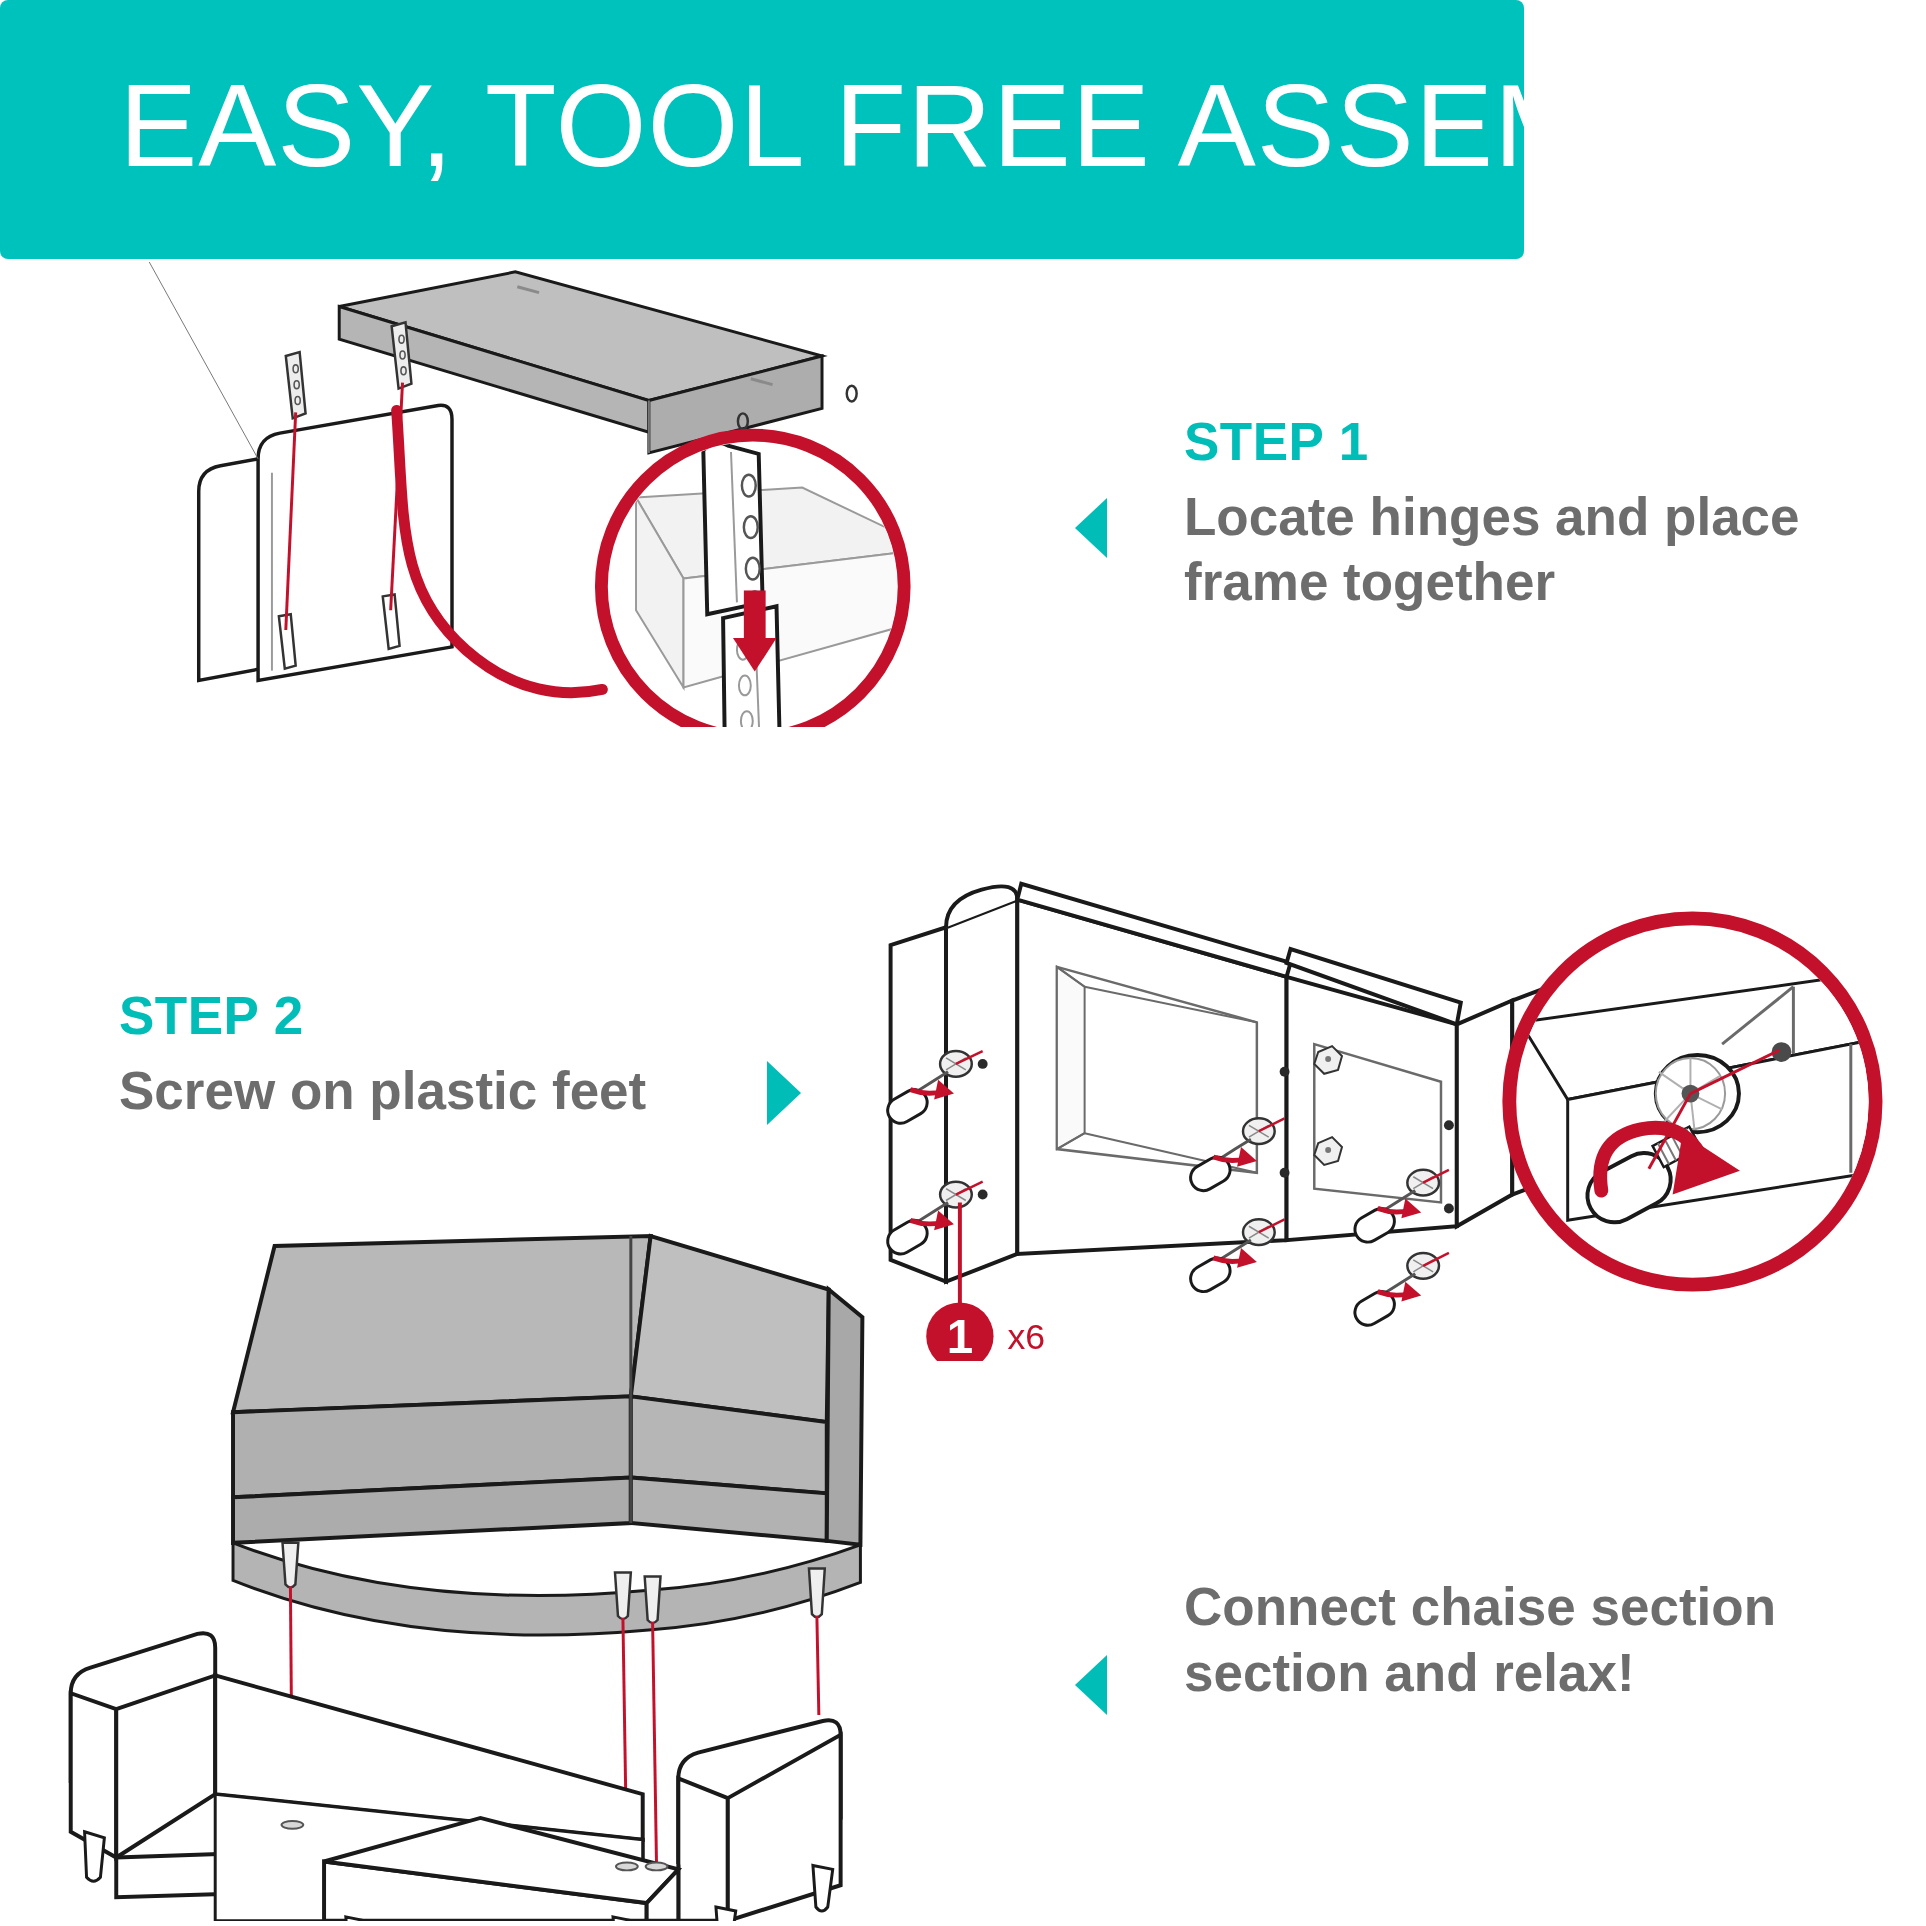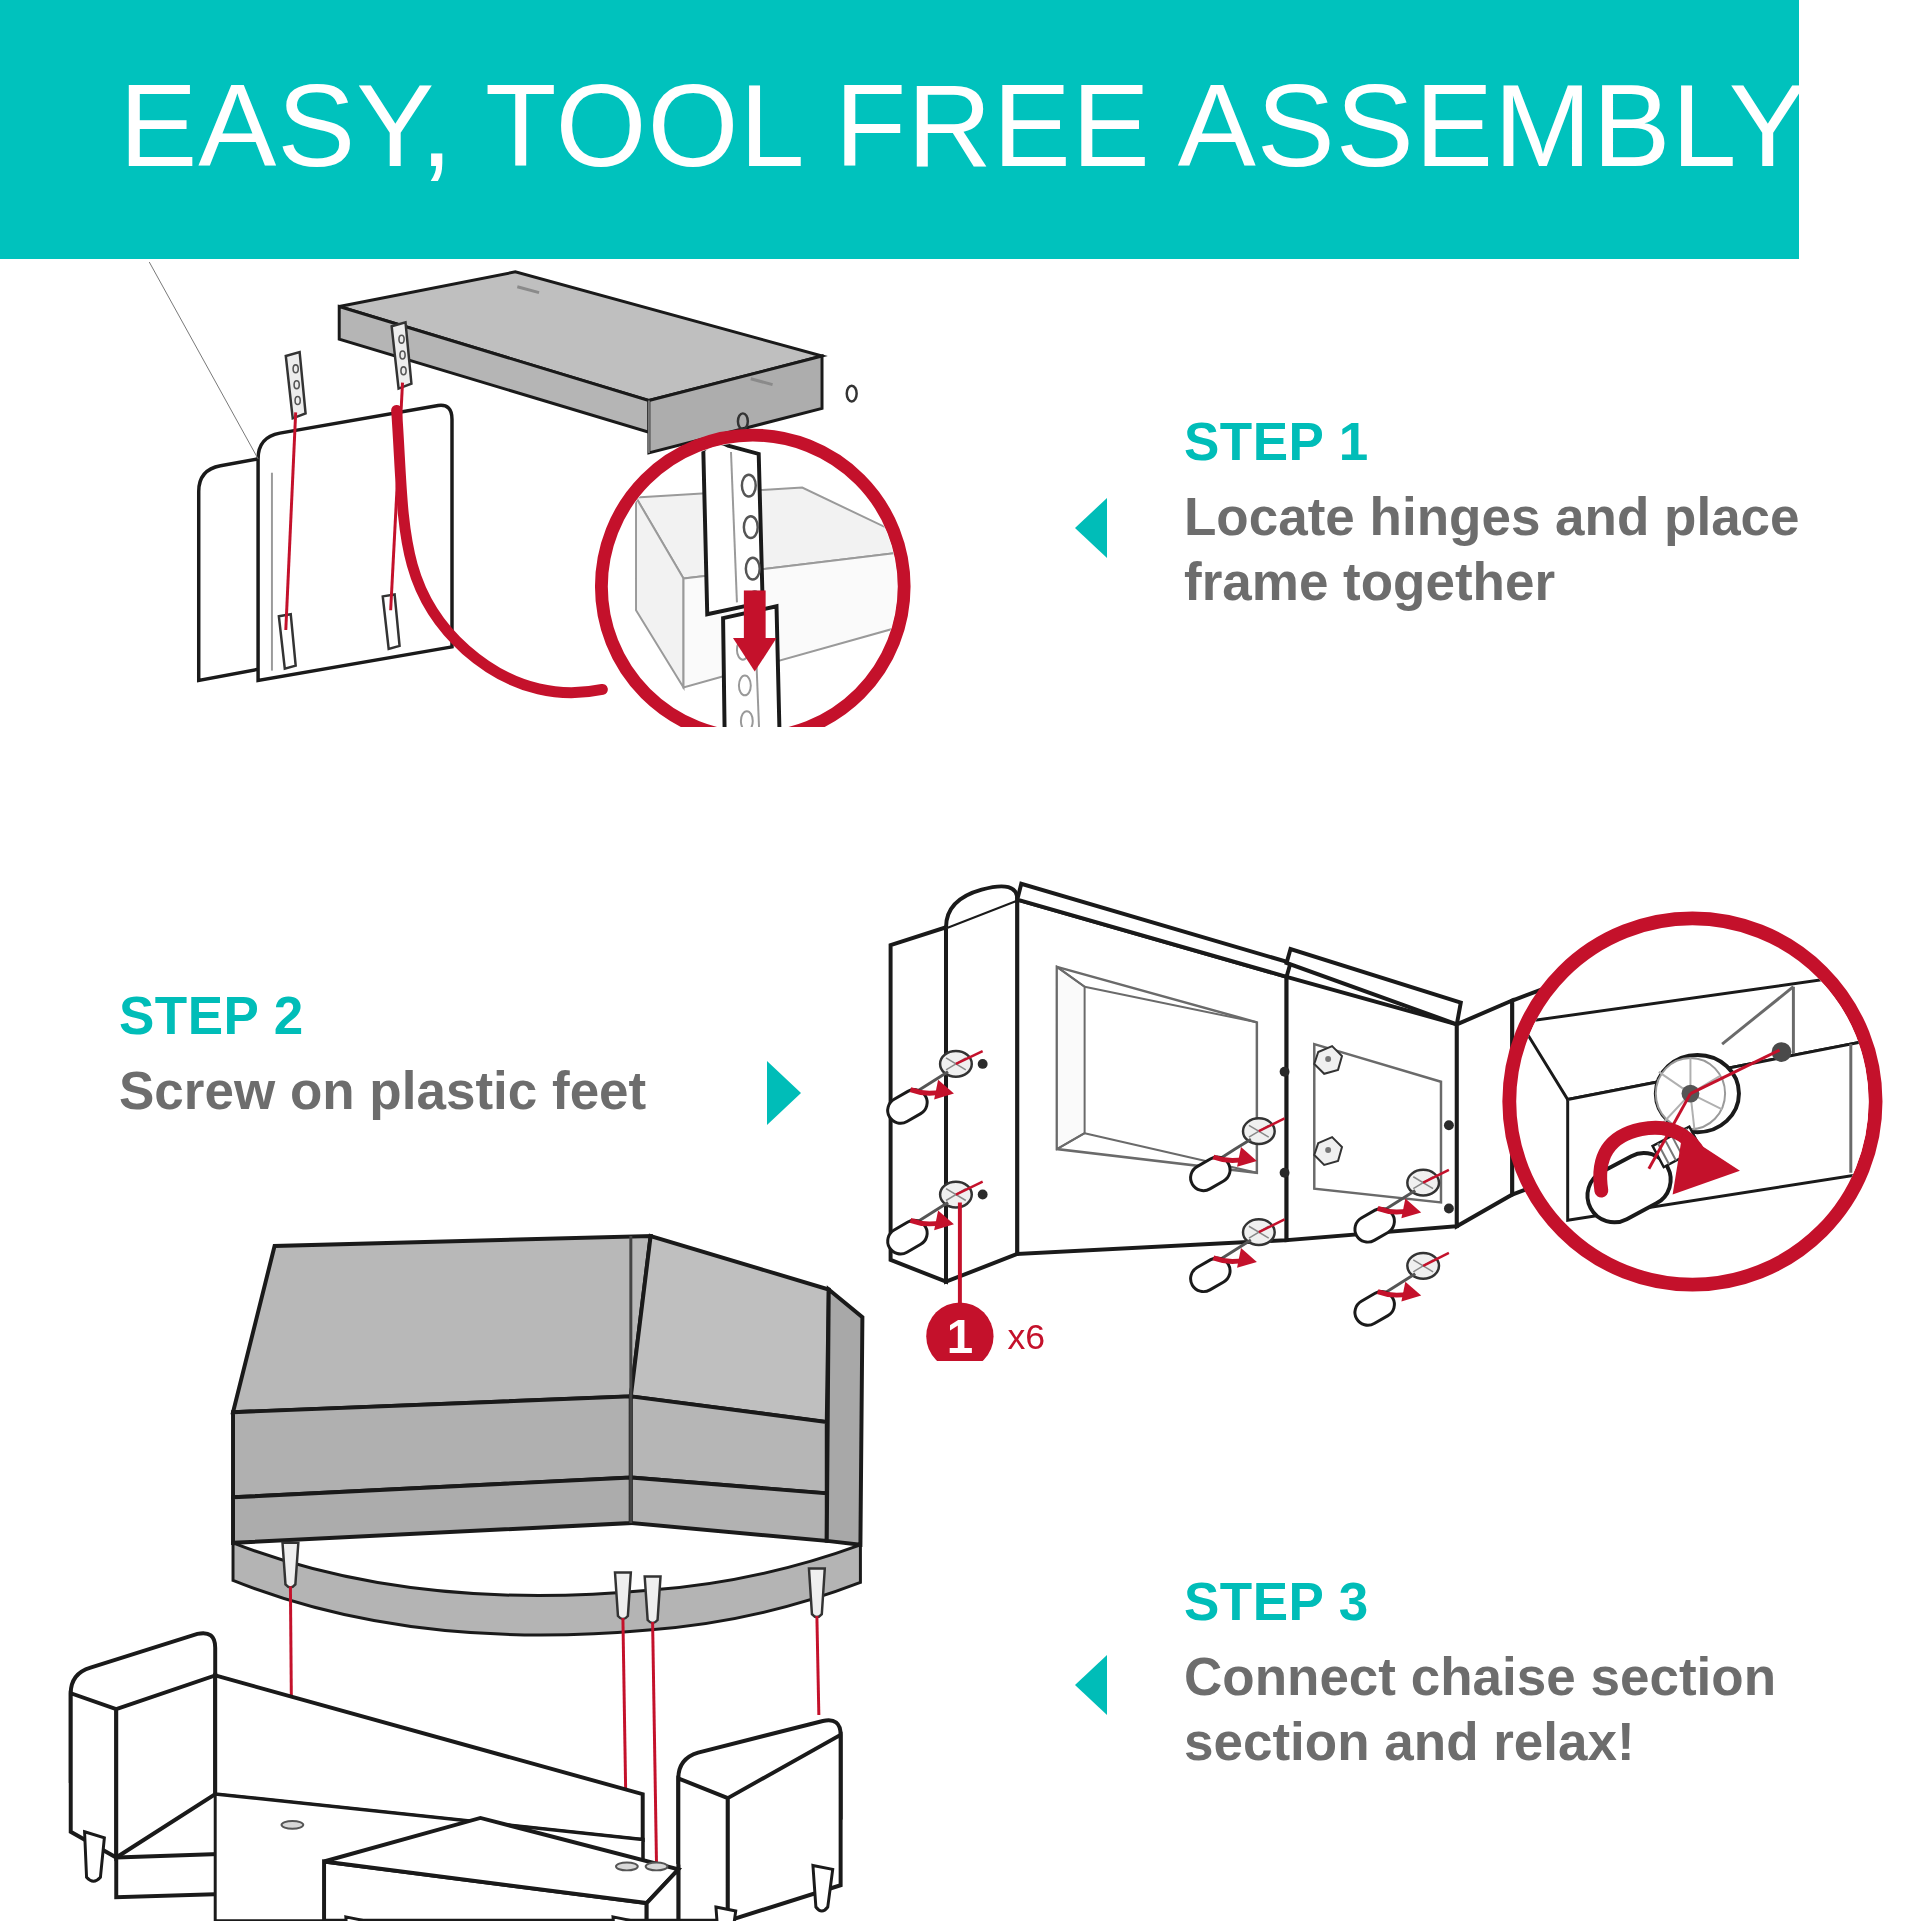--- a/index.html
+++ b/index.html
@@ -13,23 +13,24 @@
     height: 1927px;
     background: #ffffff;
     overflow: hidden;
     font-family: "Liberation Sans", sans-serif;
   }
 
   
   #header-banner {
     position: absolute;
     left: 0; top: 0;
-    width: 1799px;
+    width: 1524px;
     height: 259px;
     background: #00C2BD;
+    border-radius: 8px;
   }
   #header-title {
     position: absolute;
     left: 0; top: 0;
     width: 1927px;
     height: 259px;
     display: flex;
     align-items: center;
     justify-content: center;
     color: #ffffff;
@@ -442,18 +443,17 @@
 
         <ellipse cx="250" cy="603" rx="11" ry="4" fill="#D8D8D8" stroke="#555" stroke-width="2"></ellipse>
         <ellipse cx="588" cy="645" rx="11" ry="4" fill="#D8D8D8" stroke="#555" stroke-width="2"></ellipse>
         <ellipse cx="618" cy="645" rx="11" ry="4" fill="#D8D8D8" stroke="#555" stroke-width="2"></ellipse>
       </g>
     </svg>
   </div>
 
   <div class="tri tri-left" id="step3-arrow"></div>
   <div class="step-block" id="step3-block">
-    <div class="step-title">STEP 3</div>
     <div class="step-desc">Connect chaise section section and relax!</div>
   </div>
 
 </div>
 
 
 </body></html>

